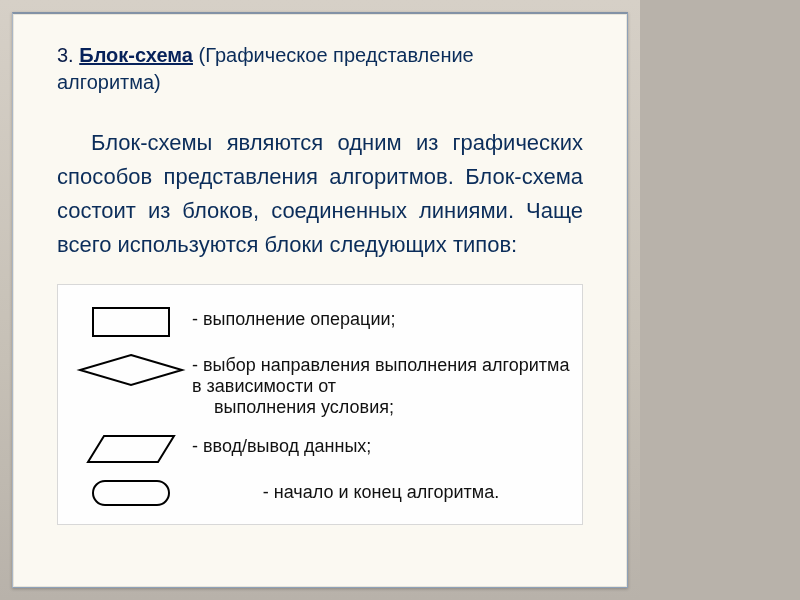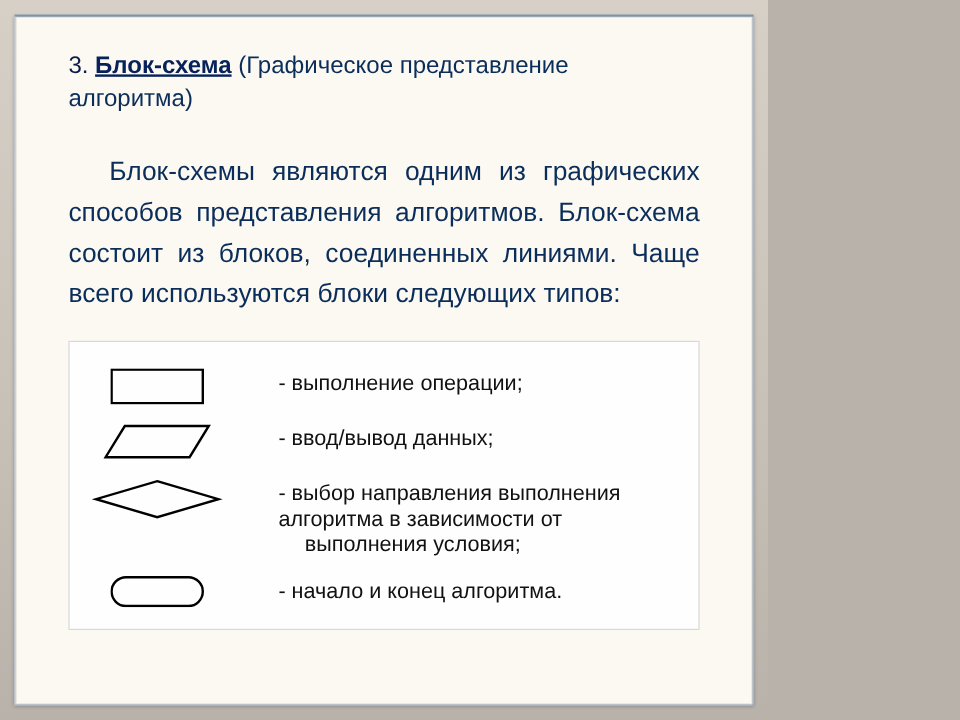--- a/index.html
+++ b/index.html
@@ -61,23 +61,22 @@
     border: 1px solid #d8d8d8;
     padding: 14px 12px 14px 12px;
     font-family: Arial, Helvetica, sans-serif;
     font-size: 18px;
     color: #111;
   }
   .shape-row {
     display: flex;
     align-items: flex-start;
     margin: 8px 0 16px 0;
-    gap: 40px;
   }
-  .shape-row:last-child { margin-bottom: 4px; }
+  .shape-row:last-child { margin-bottom: 4px; text-align: center; }
   .shape-cell {
     width: 122px;
     min-width: 122px;
     display: flex;
     align-items: center;
     justify-content: center;
   }
   .shape-text {
     flex: 1;
     padding-top: 2px;
@@ -108,37 +107,37 @@
         <div class="shape-cell">
           <svg width="78" height="30" viewBox="0 0 78 30">
             <rect x="1" y="1" width="76" height="28" fill="none" stroke="#000" stroke-width="2"></rect>
           </svg>
         </div>
         <div class="shape-text">- выполнение операции;</div>
       </div>
 
       <div class="shape-row">
         <div class="shape-cell">
-          <svg width="90" height="30" viewBox="0 0 90 30">
-            <polygon points="18,2 88,2 72,28 2,28" fill="none" stroke="#000" stroke-width="2"></polygon>
-          </svg>
-        </div>
-        <div class="shape-text">- ввод/вывод данных;</div>
-      </div>
-
-      <div class="shape-row">
-        <div class="shape-cell">
           <svg width="110" height="34" viewBox="0 0 110 34">
             <polygon points="55,2 106,17 55,32 4,17" fill="none" stroke="#000" stroke-width="2"></polygon>
           </svg>
         </div>
         <div class="shape-text">
           <span>- выбор направления выполнения алгоритма в зависимости от</span>
           <span class="indent-cont">выполнения условия;</span>
         </div>
+      </div>
+
+      <div class="shape-row">
+        <div class="shape-cell">
+          <svg width="90" height="30" viewBox="0 0 90 30">
+            <polygon points="18,2 88,2 72,28 2,28" fill="none" stroke="#000" stroke-width="2"></polygon>
+          </svg>
+        </div>
+        <div class="shape-text">- ввод/вывод данных;</div>
       </div>
 
       <div class="shape-row">
         <div class="shape-cell">
           <svg width="78" height="26" viewBox="0 0 78 26">
             <rect x="1" y="1" width="76" height="24" rx="12" ry="12" fill="none" stroke="#000" stroke-width="2"></rect>
           </svg>
         </div>
         <div class="shape-text">- начало и конец алгоритма.</div>
       </div>

